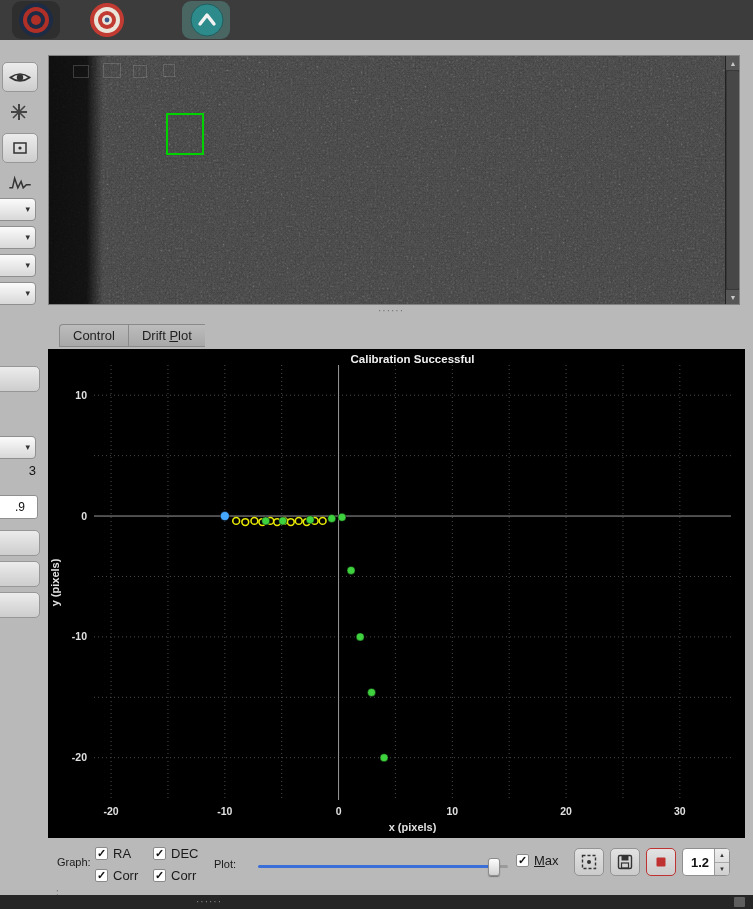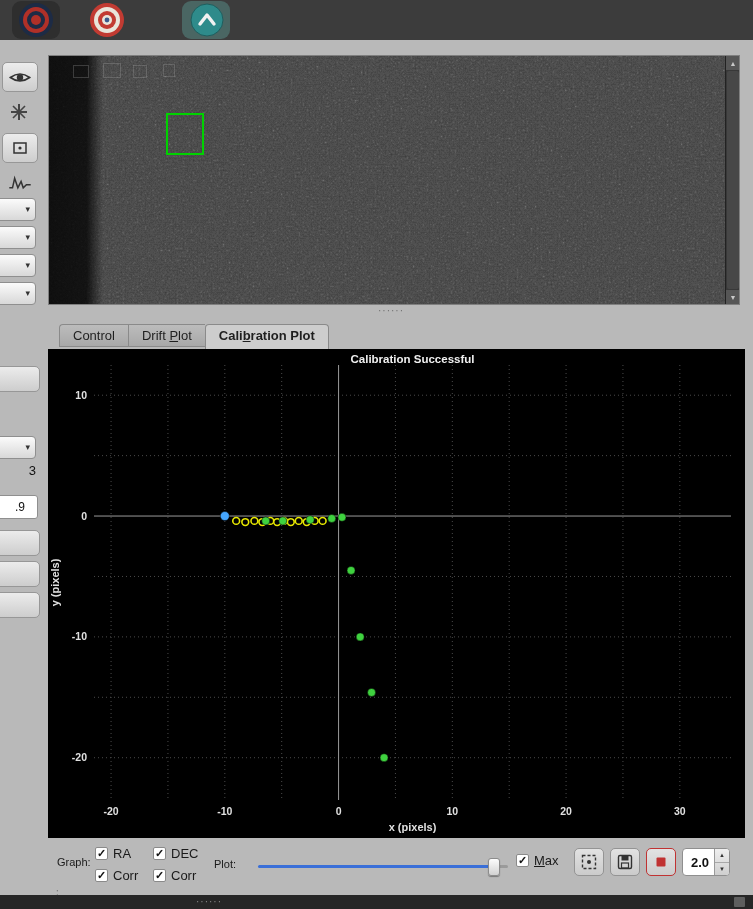--- a/index.html
+++ b/index.html
@@ -190,21 +190,20 @@
         <span>▼</span>
       </div>
   </div>
 </div>
 
 <div class="sash" style="left:378px;top:308px">······</div>
 
 <div class="tabs">
   <div class="tab">Control</div>
   <div class="tab">Drift <u>P</u>lot</div>
-  <div class="tab active">Cali<u>b</u>ration Plot</div>
 </div>
 
 <div class="plot-panel">
   <svg id="chart" width="697" height="489">
       <rect x="0" y="0" width="697" height="489" fill="#000000"></rect>
       <line x1="63.0625" y1="16" x2="63.0625" y2="451" stroke="#4a4a4a" stroke-dasharray="1 3"></line>
       <line x1="119.9375" y1="16" x2="119.9375" y2="451" stroke="#4a4a4a" stroke-dasharray="1 3"></line>
       <line x1="176.8125" y1="16" x2="176.8125" y2="451" stroke="#4a4a4a" stroke-dasharray="1 3"></line>
       <line x1="233.6875" y1="16" x2="233.6875" y2="451" stroke="#4a4a4a" stroke-dasharray="1 3"></line>
       <line x1="347.4375" y1="16" x2="347.4375" y2="451" stroke="#4a4a4a" stroke-dasharray="1 3"></line>
@@ -314,21 +313,21 @@
     <rect x="5.5" y="10" width="7" height="5" fill="none" stroke="#333" stroke-width="1.2"></rect>
   </svg>
 </div>
 <div class="ctl-btn stop" style="left:646px;top:848px">
   <svg width="18" height="18" viewBox="0 0 18 18">
     <rect x="4.5" y="4.5" width="9" height="9" rx="1" fill="#c03232"></rect>
   </svg>
 </div>
 
 <div class="spin" style="left:682px;top:848px">
-  <span class="val">2.0</span>
+  <span class="val">1.2</span>
   <span class="steps">
     <span class="step">▲</span>
     <span class="step">▼</span>
   </span>
 </div>
 
 <div class="statusbar">
   <span class="sash" style="left:196px;top:4px;color:#8a8a8a">······</span>
   <span class="grip"></span>
 </div>

